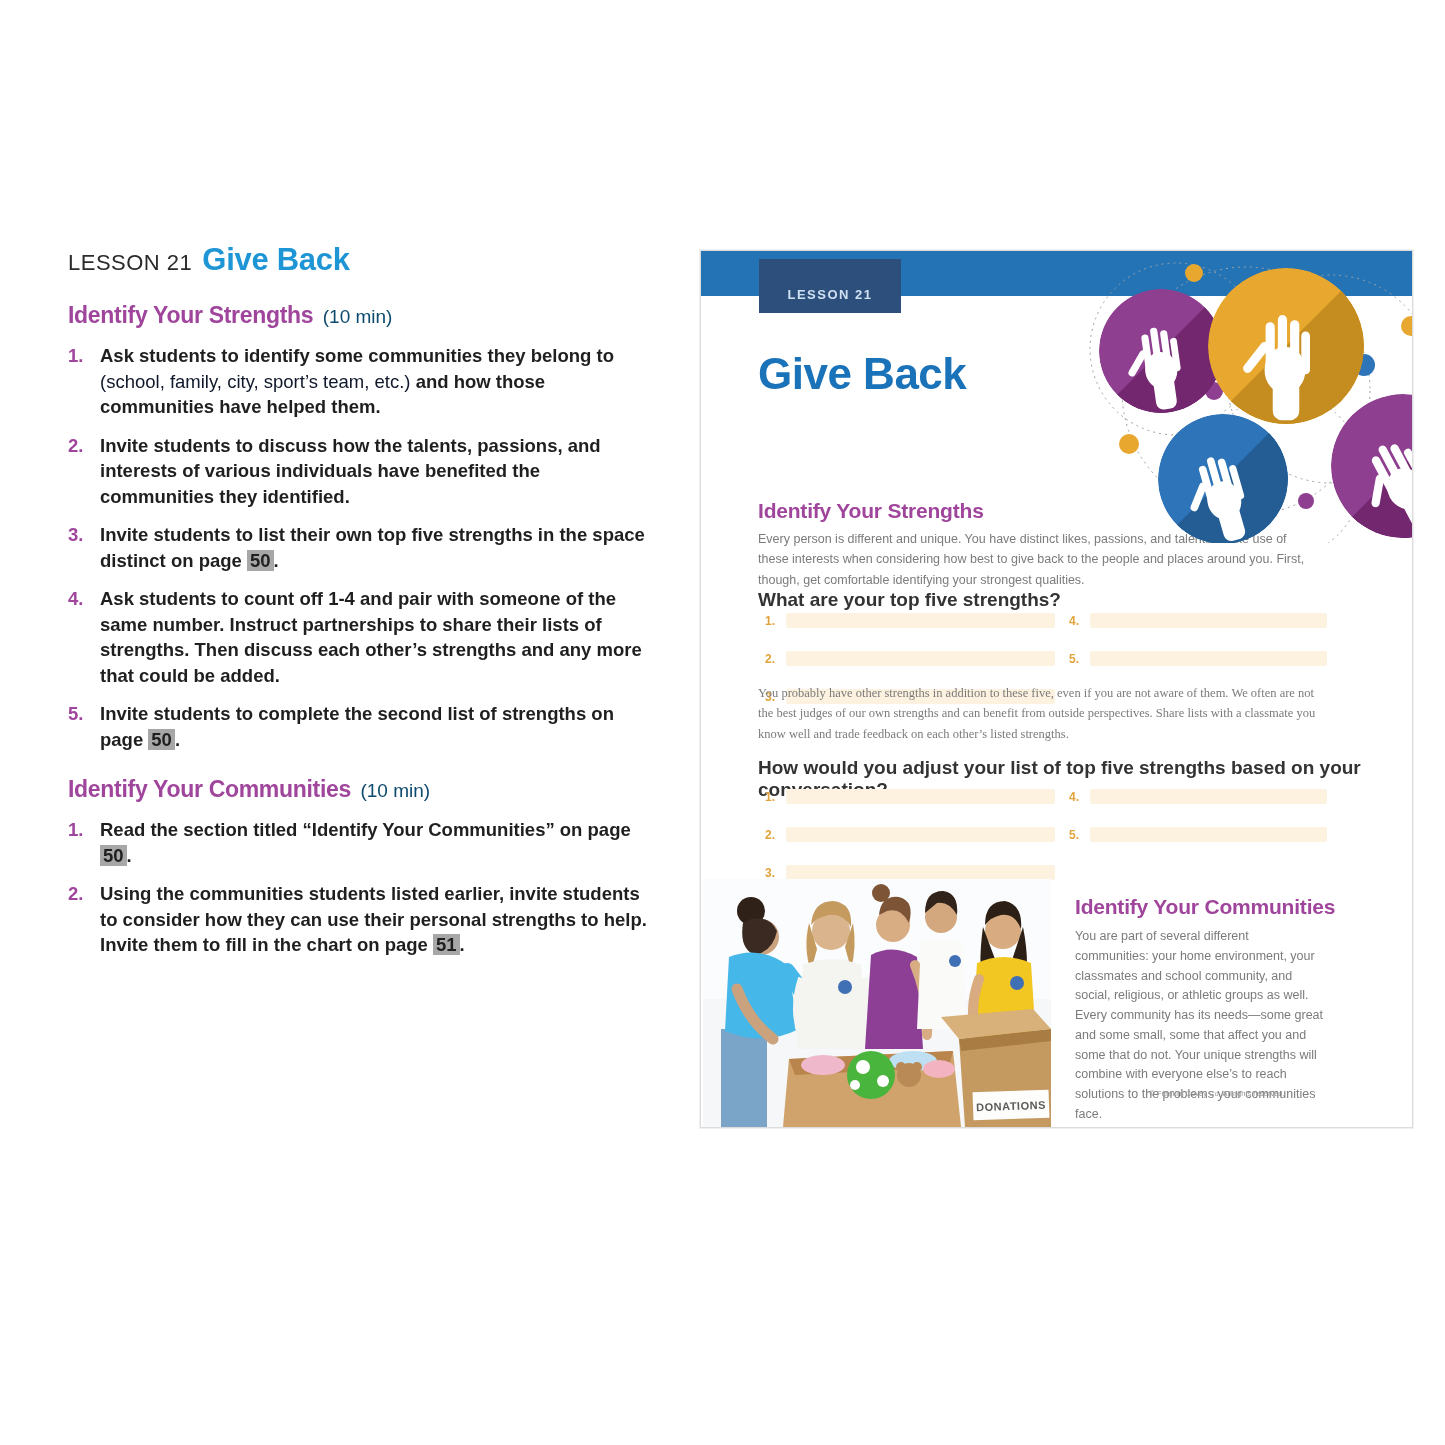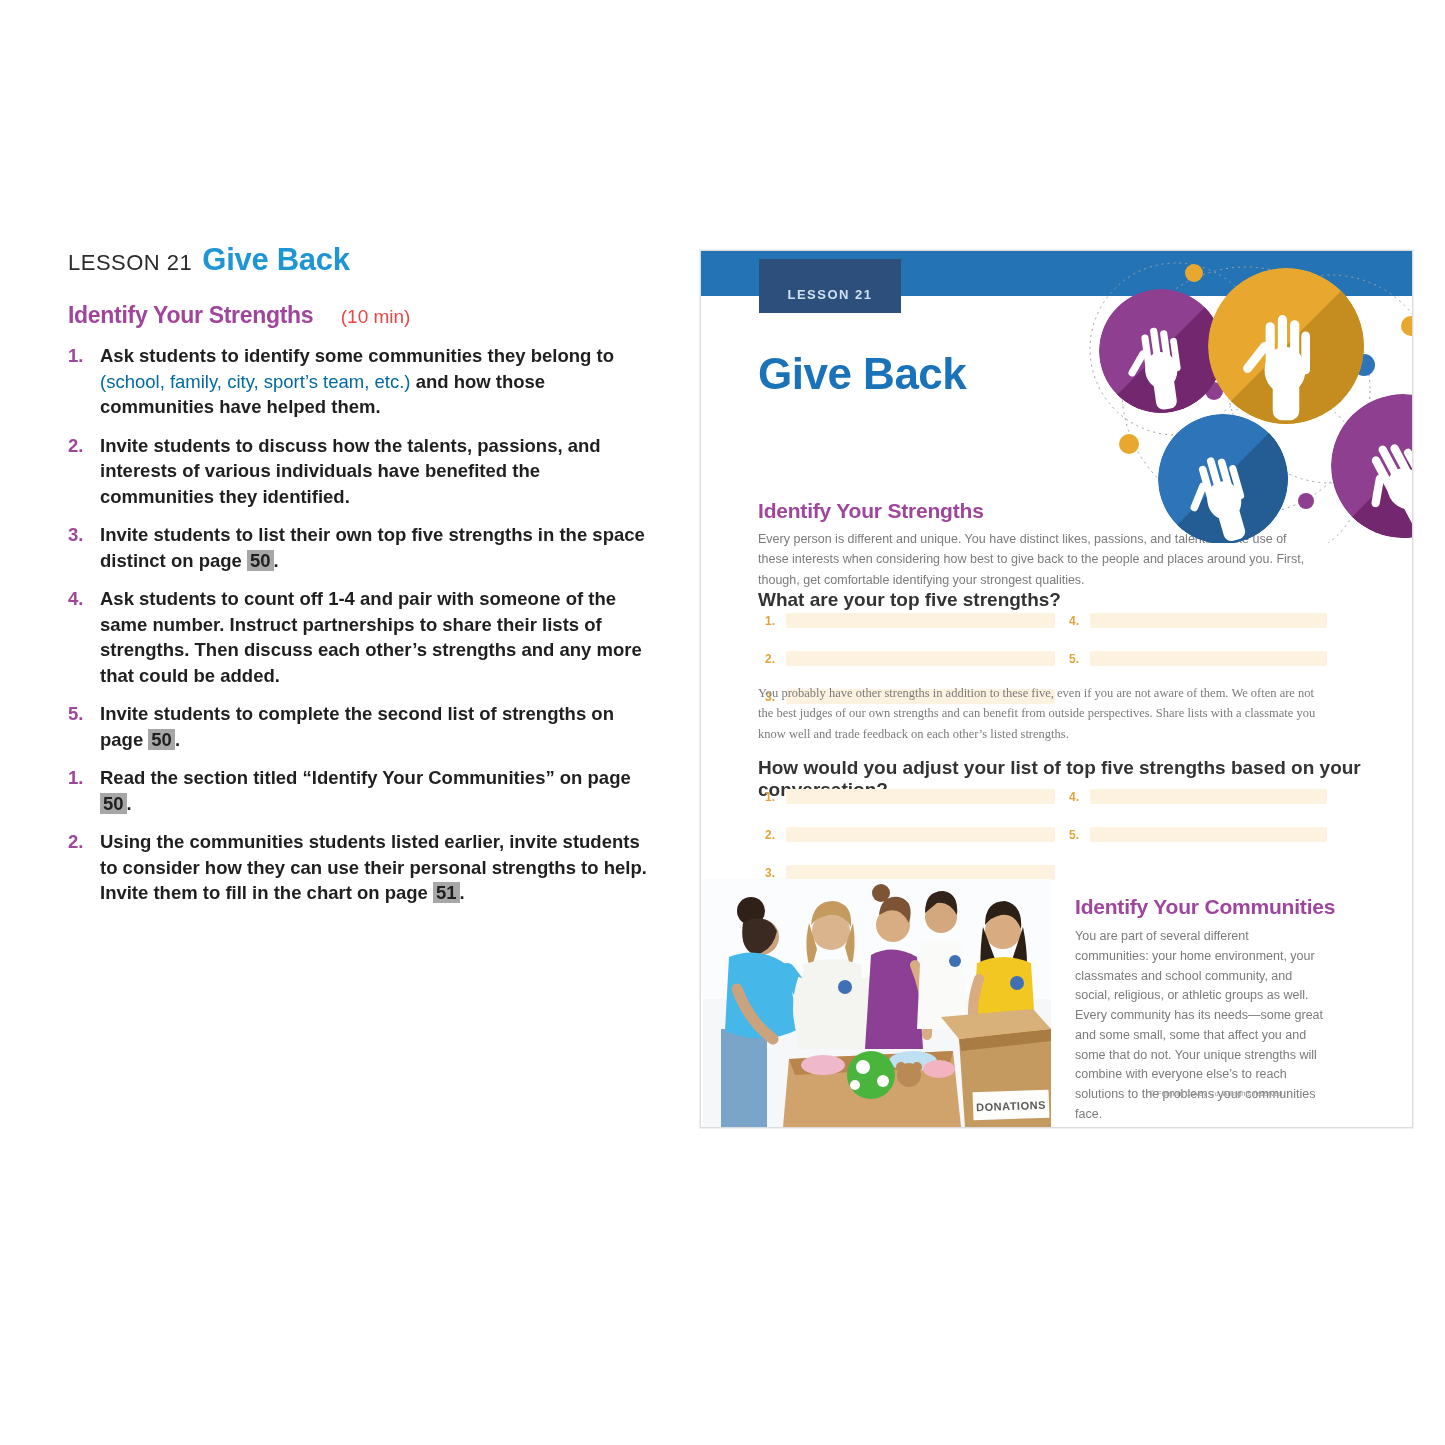--- a/index.html
+++ b/index.html
@@ -6,26 +6,26 @@
   html,body { width:1445px; height:1445px; background:#ffffff; font-family:"Liberation Sans", sans-serif; }
   .canvas { position:relative; width:1445px; height:1169px; background:#fff; overflow:hidden; }
 
   
   .lesson-plan { position:absolute; left:68px; top:242px; width:585px; }
   .lp-header { display:flex; align-items:baseline; gap:10px; }
   .lp-eyebrow { font-size:22px; color:#2b2b2b; letter-spacing:0.5px; }
   .lp-title { font-size:31px; font-weight:bold; color:#1e95d4; letter-spacing:-0.3px; }
   .lp-sec-head { margin-top:24px; margin-bottom:14px; }
   .lp-sec-head .sec-name { font-size:23px; font-weight:bold; color:#a0459c; letter-spacing:-0.3px; }
-  .lp-sec-head .sec-dur { font-size:19px; font-weight:normal; color:#ef4444; margin-left:23px; }
+  .lp-sec-head .sec-dur { font-size:19px; font-weight:normal; color:#0c4a6e; margin-left:5px; }
   ol.steps { list-style:none; }
   ol.steps li { display:flex; gap:11px; margin-bottom:13px; font-size:18.5px; line-height:1.38; color:#1f1f1f; }
   ol.steps .num { font-weight:bold; color:#a0459c; min-width:21px; flex:0 0 auto; }
   .seg-b { font-weight:bold;text-align:center; }
-  .seg-r { font-weight:normal; color:#0369a1; }
+  .seg-r { font-weight:normal; color:#0f172a; }
   .seg-hl { font-weight:bold; background:#a7a7a7; padding:0 3px; }
 
   
   .workbook { position:absolute; left:700px; top:250px; width:713px; height:878px; background:#fff;
               border:1px solid #dcdcdc; box-shadow:0 0 0 1px #f0f0f0; overflow:hidden; }
   .wb-bar { position:absolute; left:0; top:0; width:100%; height:45px; background:#2473b5; }
   .wb-tab { position:absolute; left:58px; top:8px; width:142px; height:54px; background:#2d4f7c;
             color:#cfe0f2; font-size:13px; font-weight:bold; letter-spacing:1.5px;
             display:flex; align-items:flex-end; justify-content:center; padding-bottom:11px; z-index:3; }
   .hands-illo { position:absolute; left:380px; top:0; width:333px; height:292px; z-index:2; }
@@ -86,20 +86,24 @@
         <li>
           <span class="num">4.</span>
           <span><span class="seg-b">Ask students to count off 1-4 and pair with someone of the same number. Instruct partnerships to share their lists of strengths. Then discuss each other’s strengths and any more that could be added.</span></span>
         </li>
         <li>
           <span class="num">5.</span>
           <span><span class="seg-b">Invite students to complete the second list of strengths on page </span><span class="seg-hl">50</span><span class="seg-b">.</span></span>
         </li>
       </ol>
 
+    <div class="lp-sec-head">
+      <span class="sec-name">Identify Your Communities</span>
+      <span class="sec-dur">(10 min)</span>
+    </div>
     <ol class="steps">
         <li>
           <span class="num">1.</span>
           <span><span class="seg-b">Read the section titled “Identify Your Communities” on page </span><span class="seg-hl">50</span><span class="seg-b">.</span></span>
         </li>
         <li>
           <span class="num">2.</span>
           <span><span class="seg-b">Using the communities students listed earlier, invite students to consider how they can use their personal strengths to help. Invite them to fill in the chart on page </span><span class="seg-hl">51</span><span class="seg-b">.</span></span>
         </li>
       </ol>

